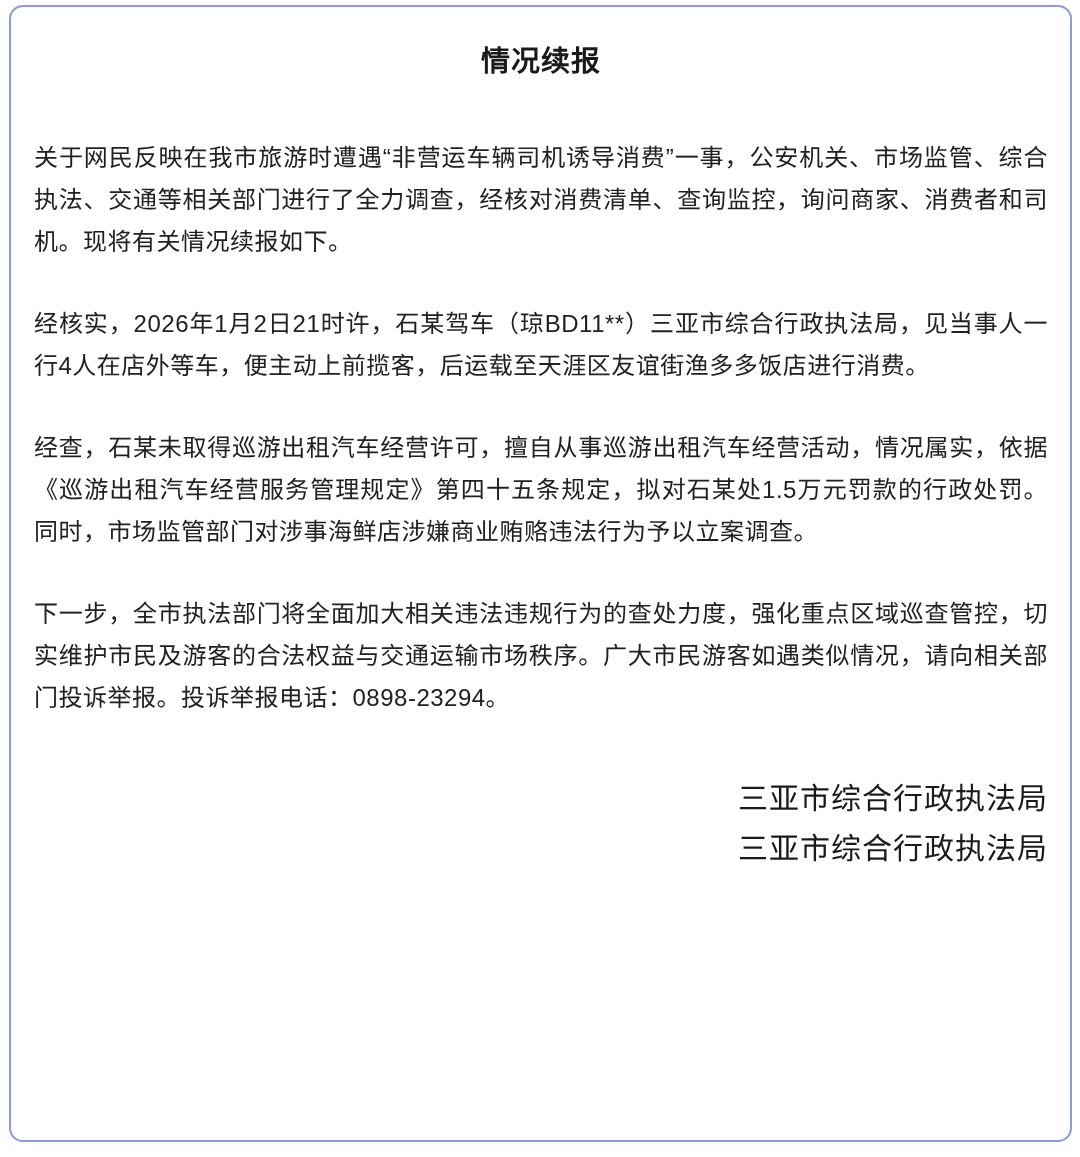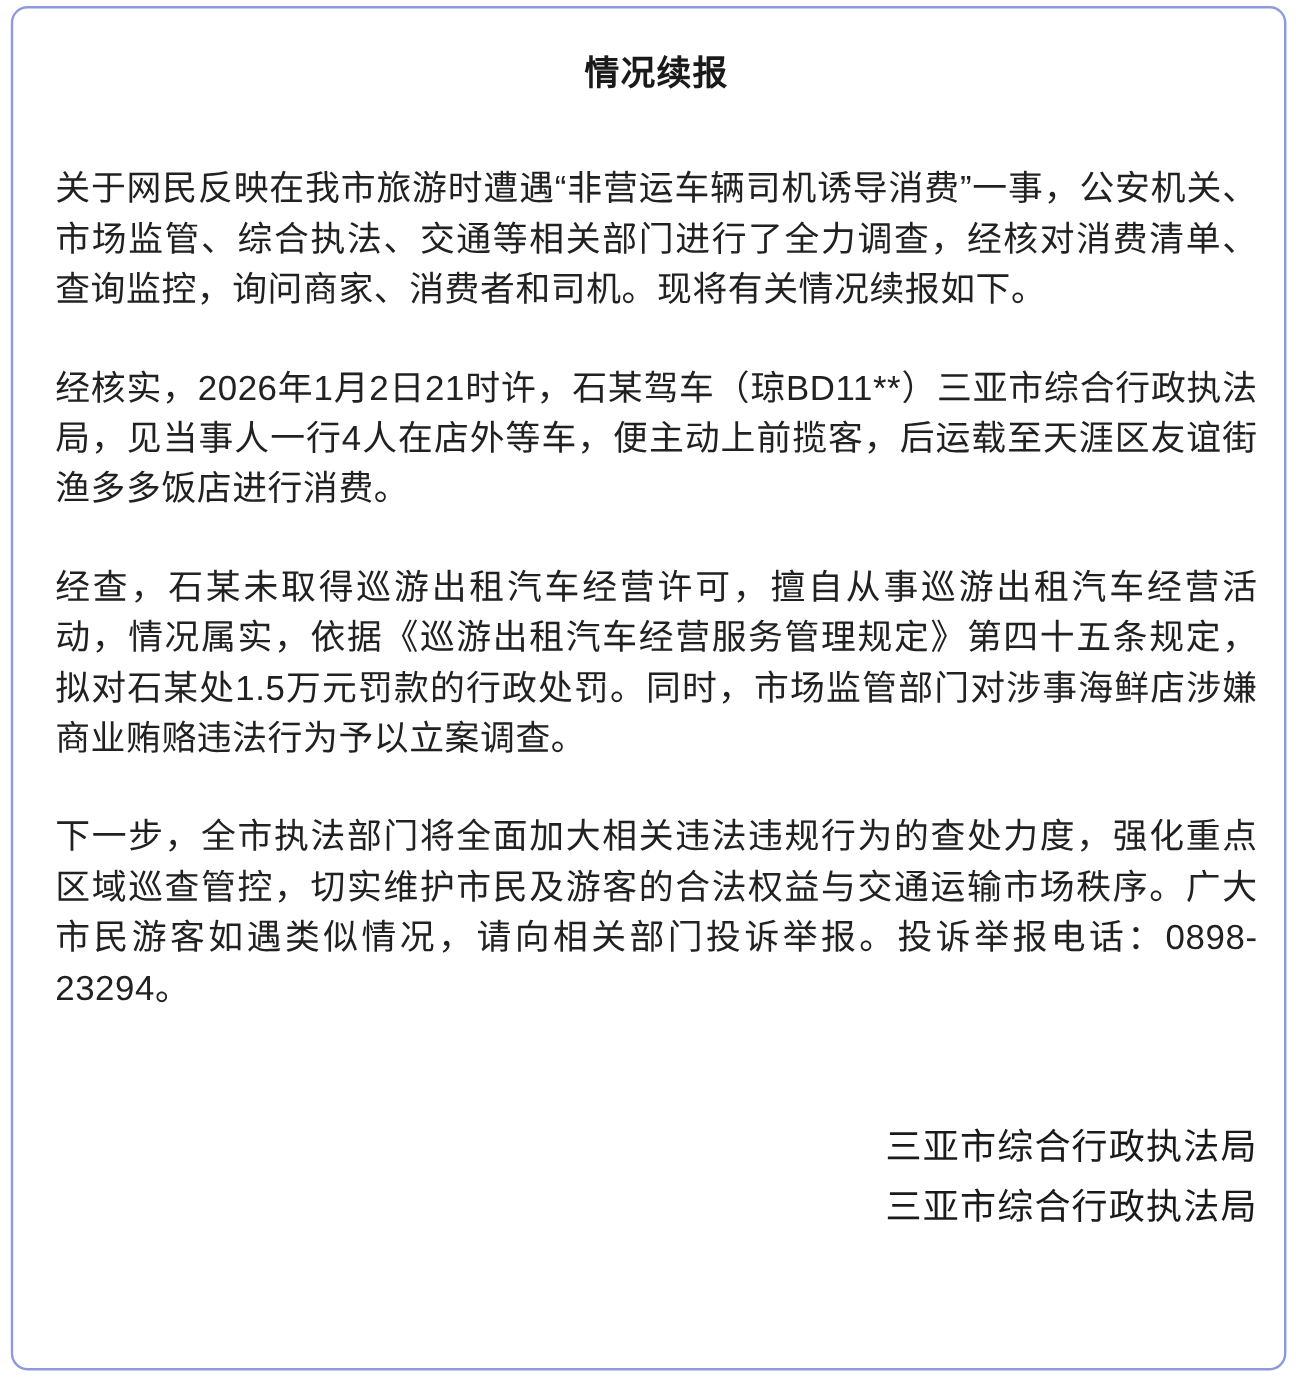--- a/index.html
+++ b/index.html
@@ -11,43 +11,43 @@
     overflow: hidden;
   }
   .notice {
     box-sizing: border-box;
     margin: 5px 8px 15px 9px;
     width: 1063px;
     height: 1137px;
     border: 2px solid #8e99de;
     border-radius: 14px;
     background: #ffffff;
-    padding: 30px 22px 0 35px;
+    padding: 30px 22px 0 23px;
     font-family: "Liberation Sans", sans-serif;
     color: #212121;
   }
   .title {
     margin: 0 0 58px 0;
     text-align: center;
     font-family: "Liberation Serif", serif;
     font-weight: bold;
     font-size: 29px;
     color: #1a1a1a;
     letter-spacing: 1px;
   }
   .para {
     margin: 0 0 40px 0;
-    font-size: 29px;
+    font-size: 24px;
     line-height: 42px;
     text-align: justify;
     letter-spacing: 0.5px;
     color: #212121;
   }
   .signature {
-    margin-top: 96px;
+    margin-top: 64px;
     text-align: right;
     font-family: "Liberation Serif", serif;
     font-size: 30px;
     color: #1a1a1a;
   }
   .signature p {
     margin: 0 0 18px 0;
     line-height: 32px;
     letter-spacing: 1px;
   }

